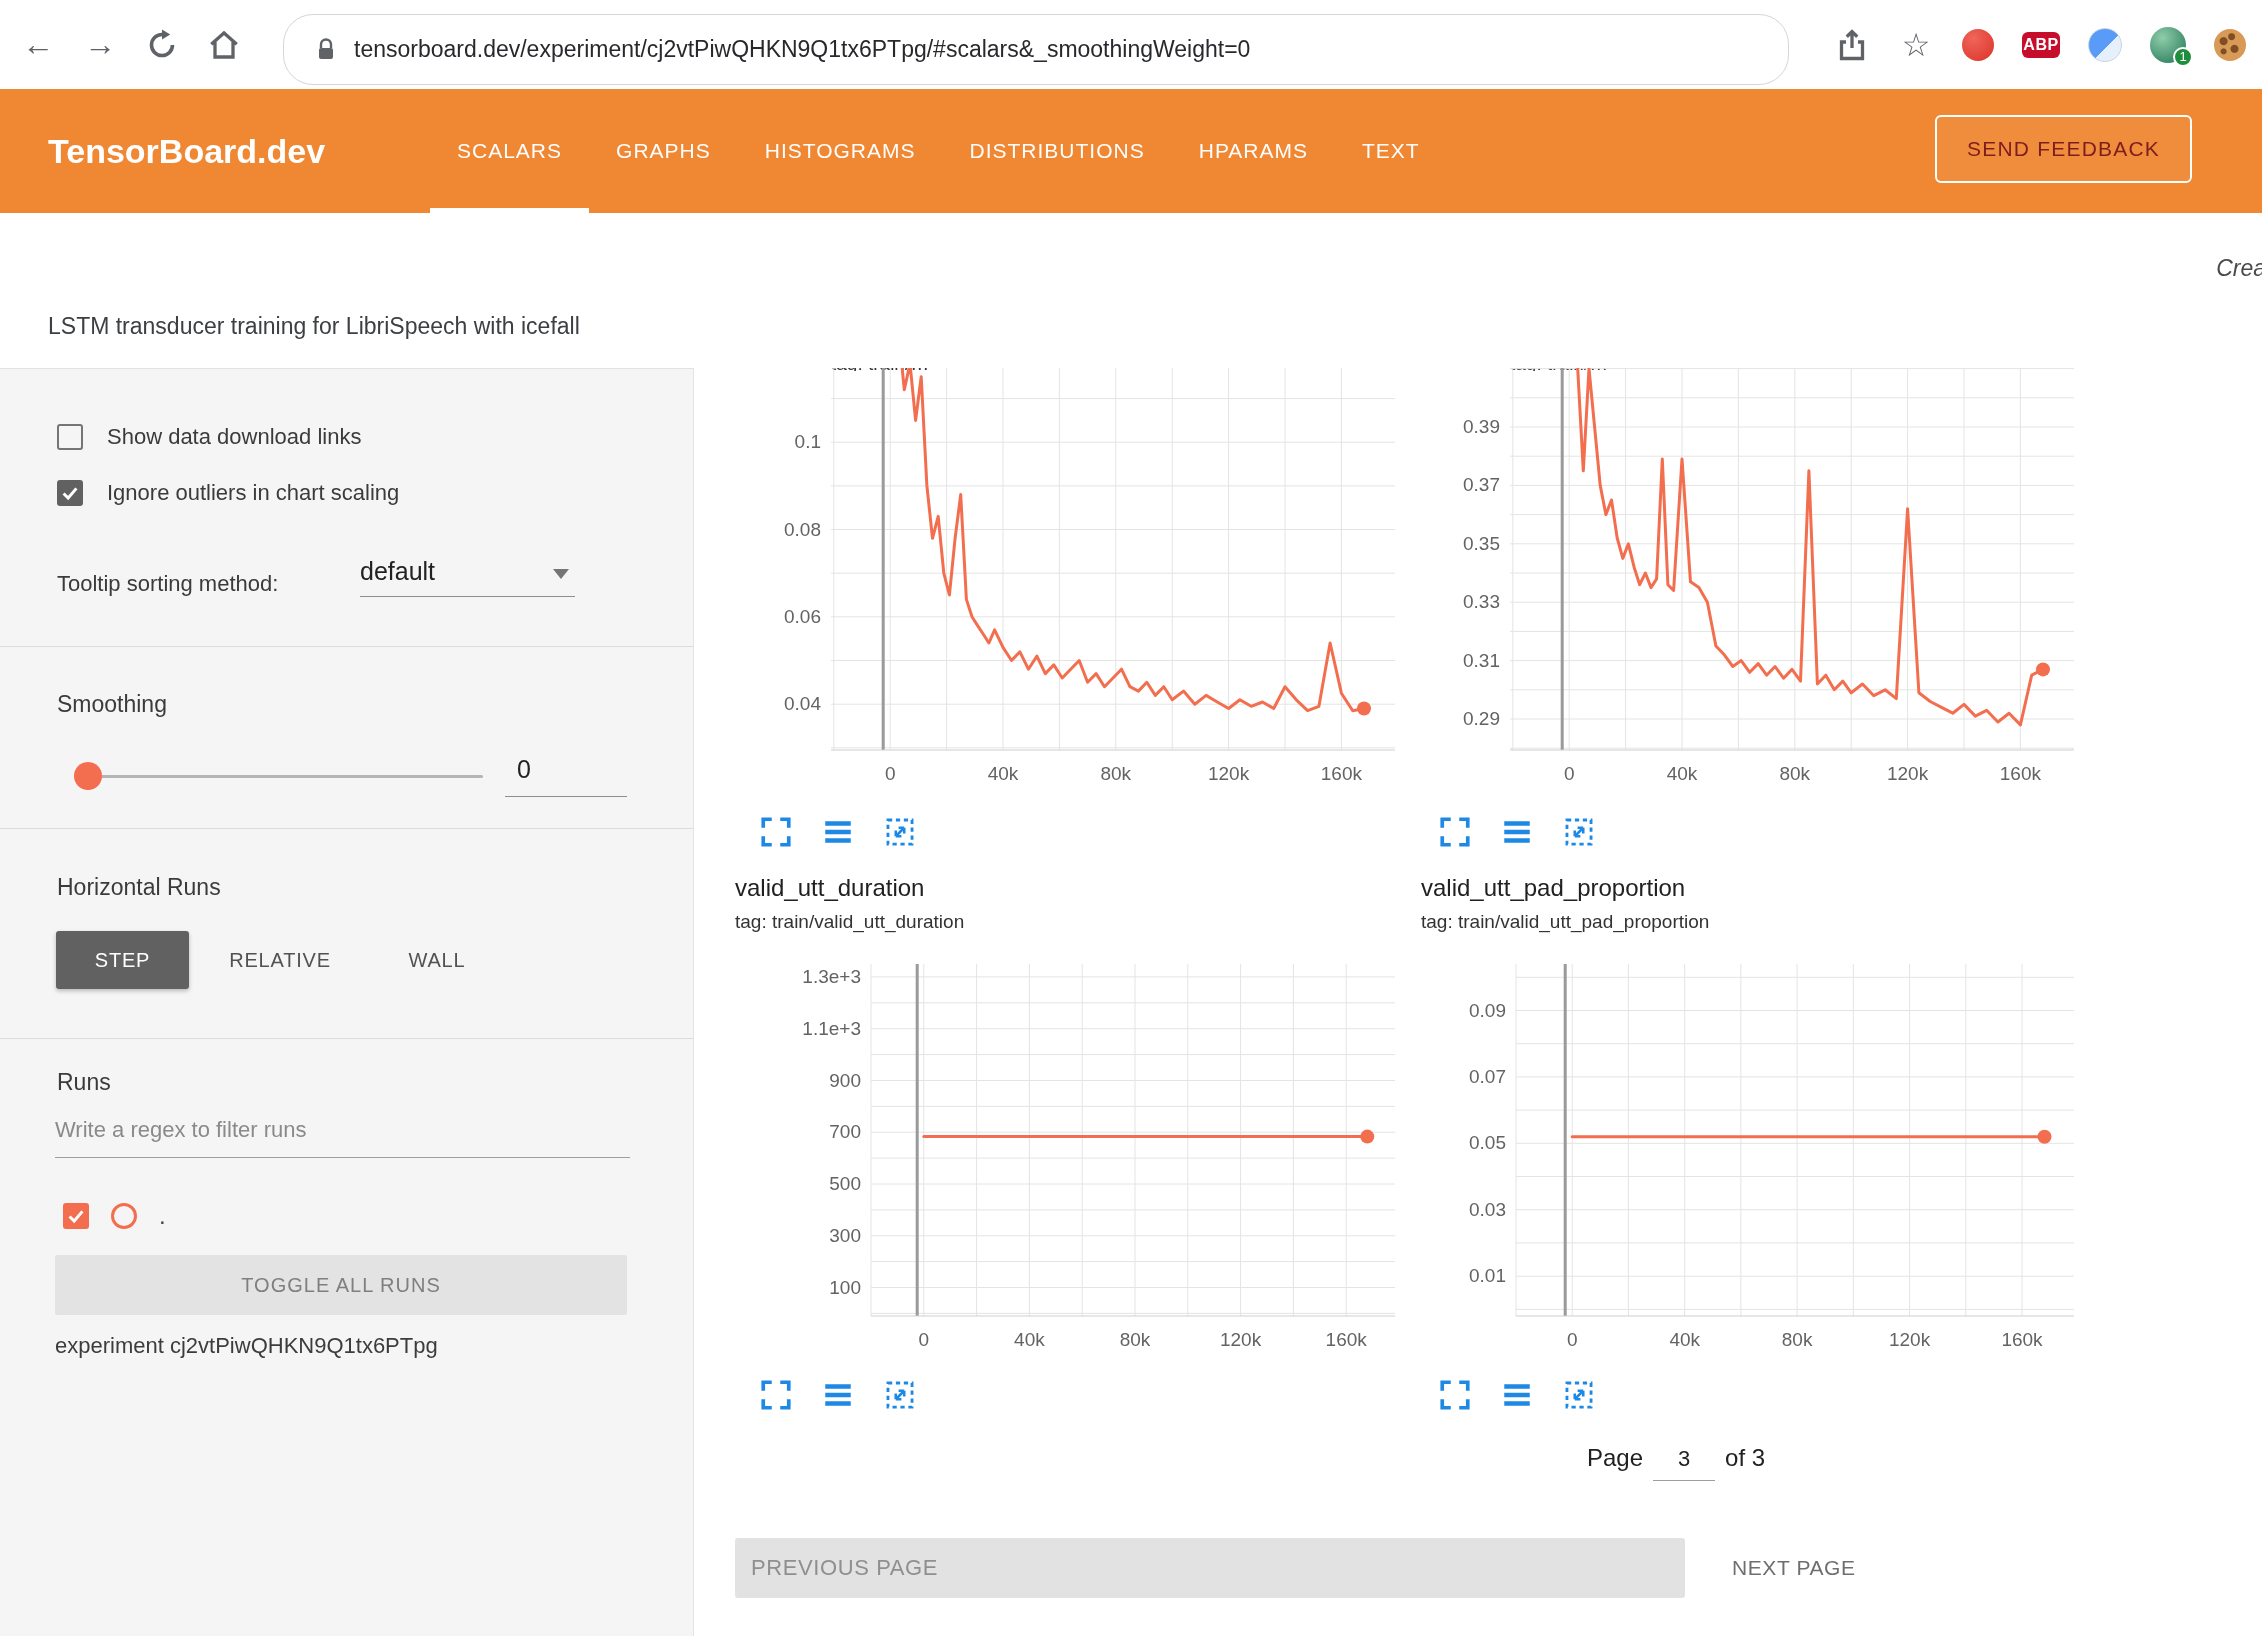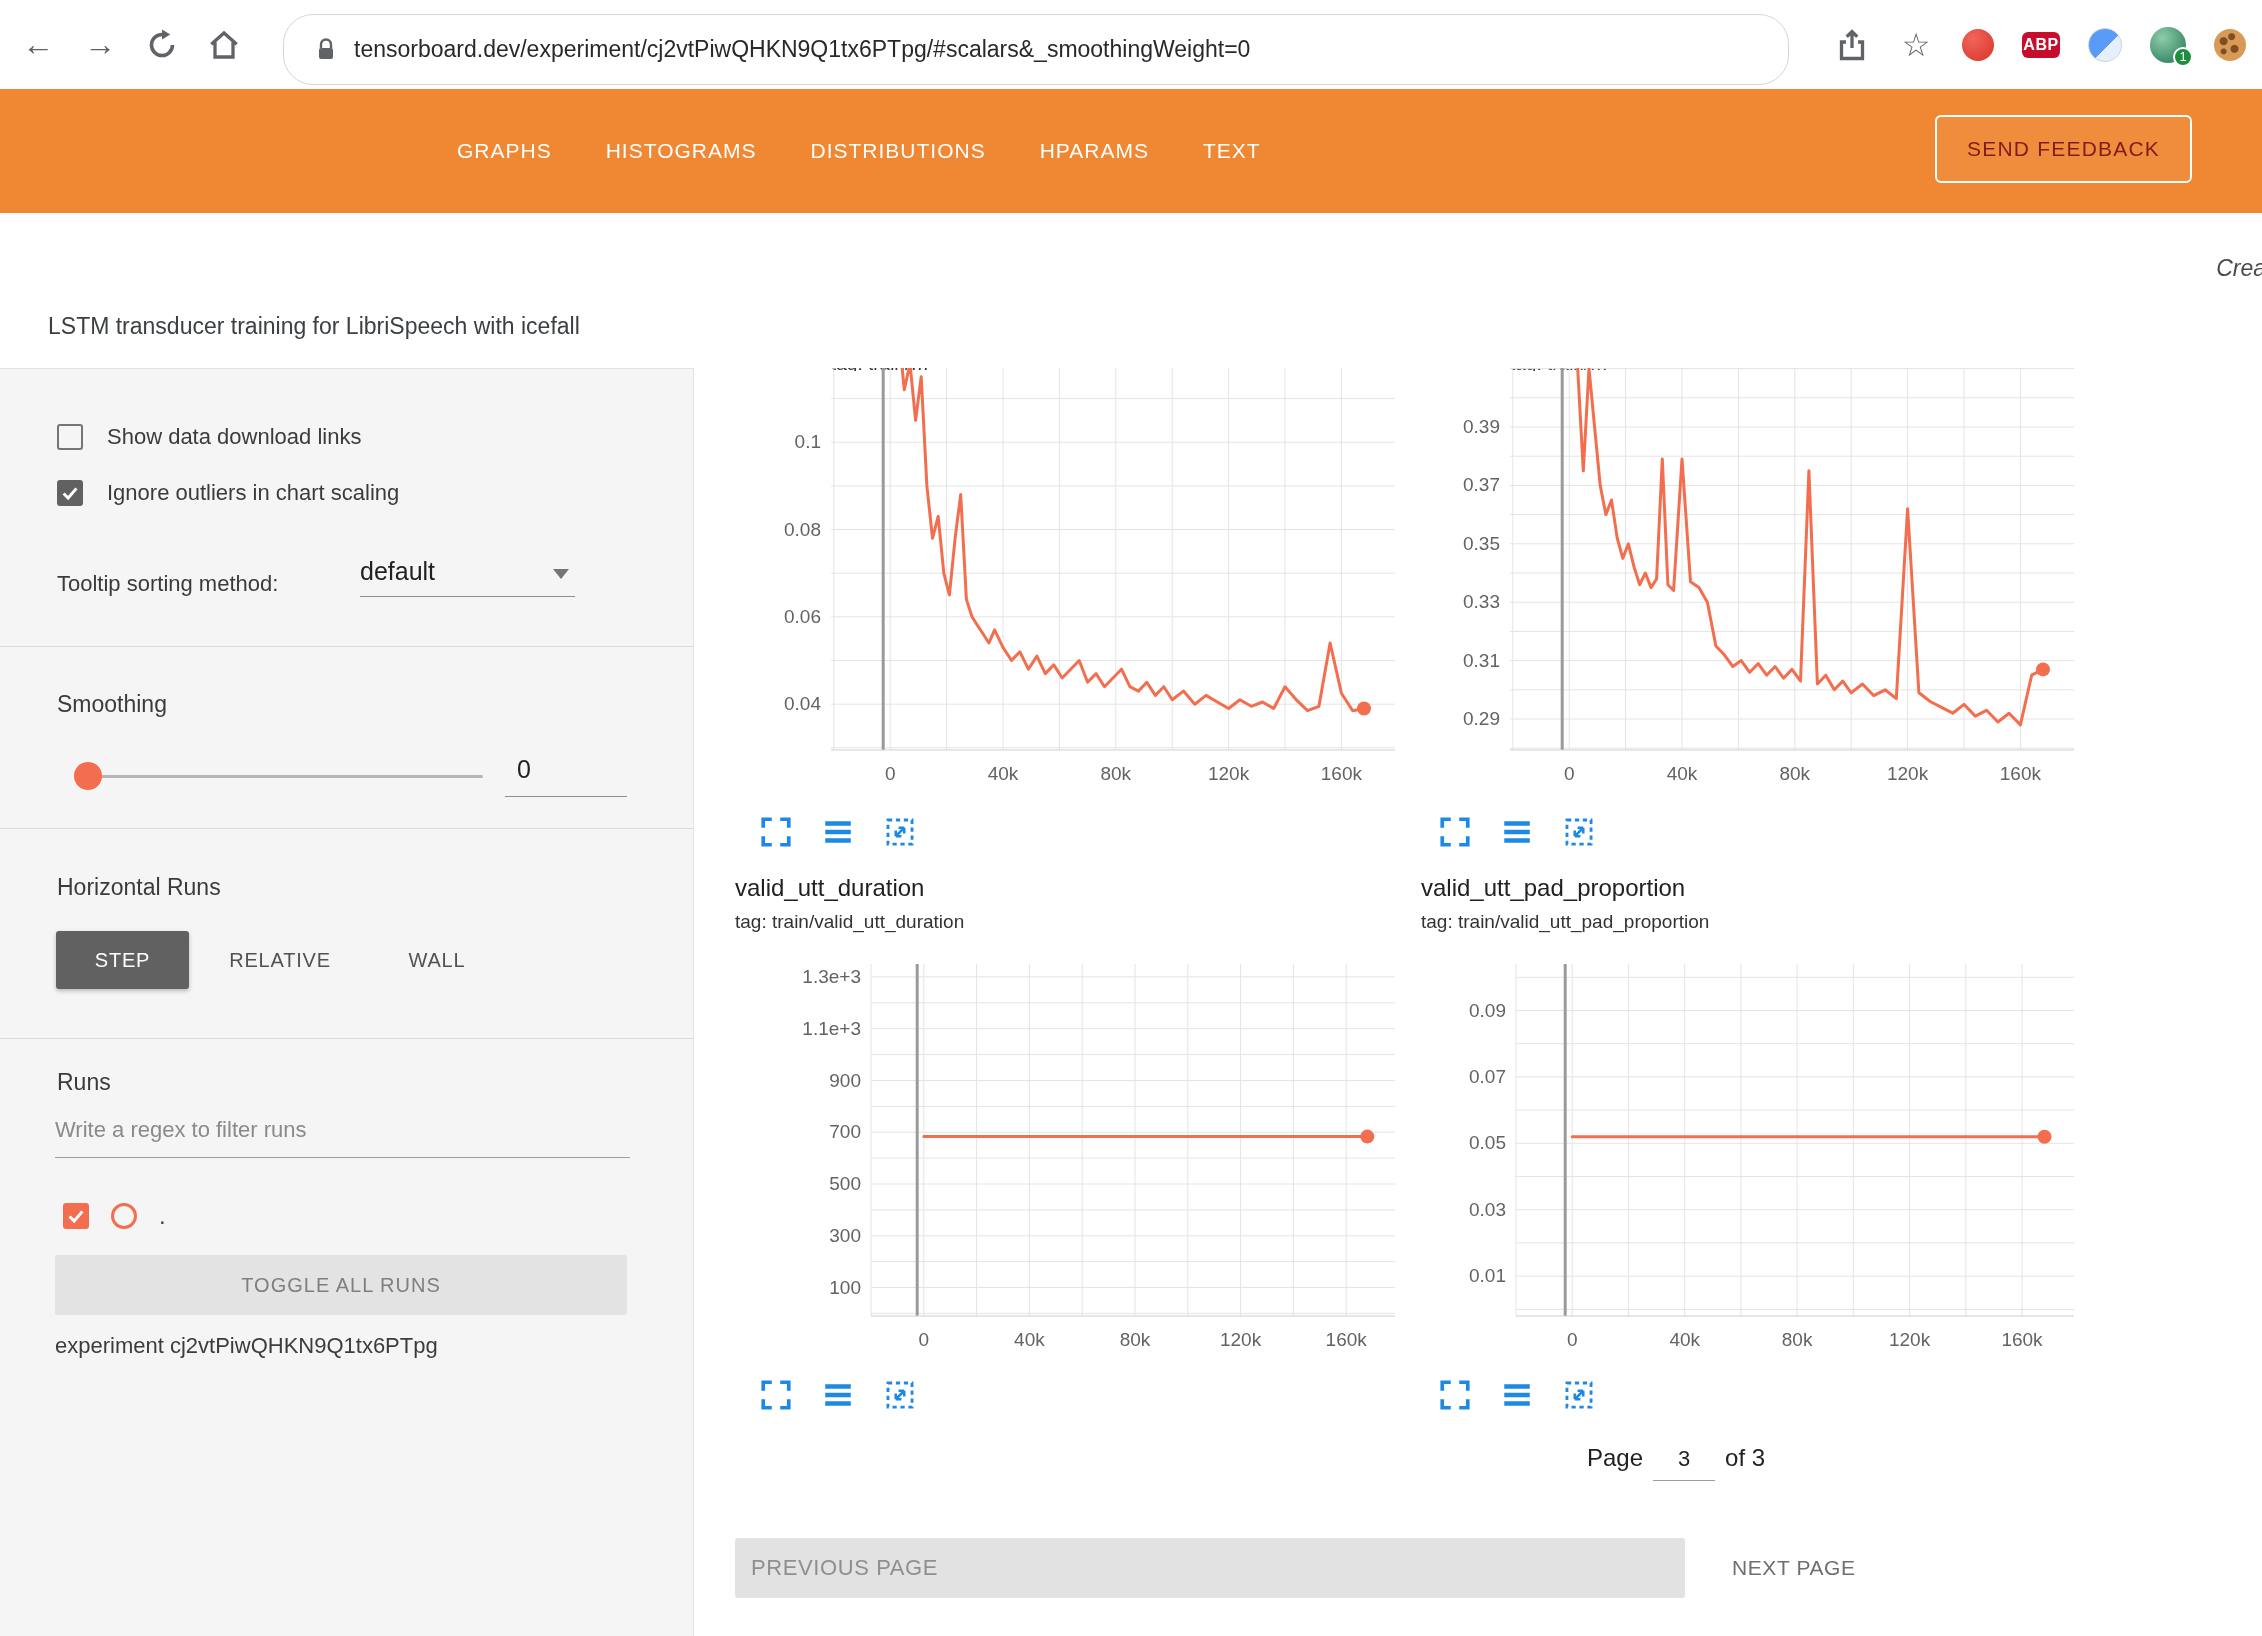--- a/index.html
+++ b/index.html
@@ -158,21 +158,23 @@
     <div class="ext-blue"></div>
     <div class="avatar-wrap">
       <div class="avatar"></div>
       <div class="avatar-badge">1</div>
     </div>
     <div class="ext-cookie"></div>
   </div>
 </div>
 
 <div class="app-header">
+  <div class="brand">TensorBoard.dev</div>
   <div class="tabs" id="tabs">
+      <div class="tab active">SCALARS</div>
       <div class="tab">GRAPHS</div>
       <div class="tab">HISTOGRAMS</div>
       <div class="tab">DISTRIBUTIONS</div>
       <div class="tab">HPARAMS</div>
       <div class="tab">TEXT</div>
     </div>
   <div class="feedback-btn">SEND FEEDBACK</div>
 </div>
 
 <div class="subheader">

